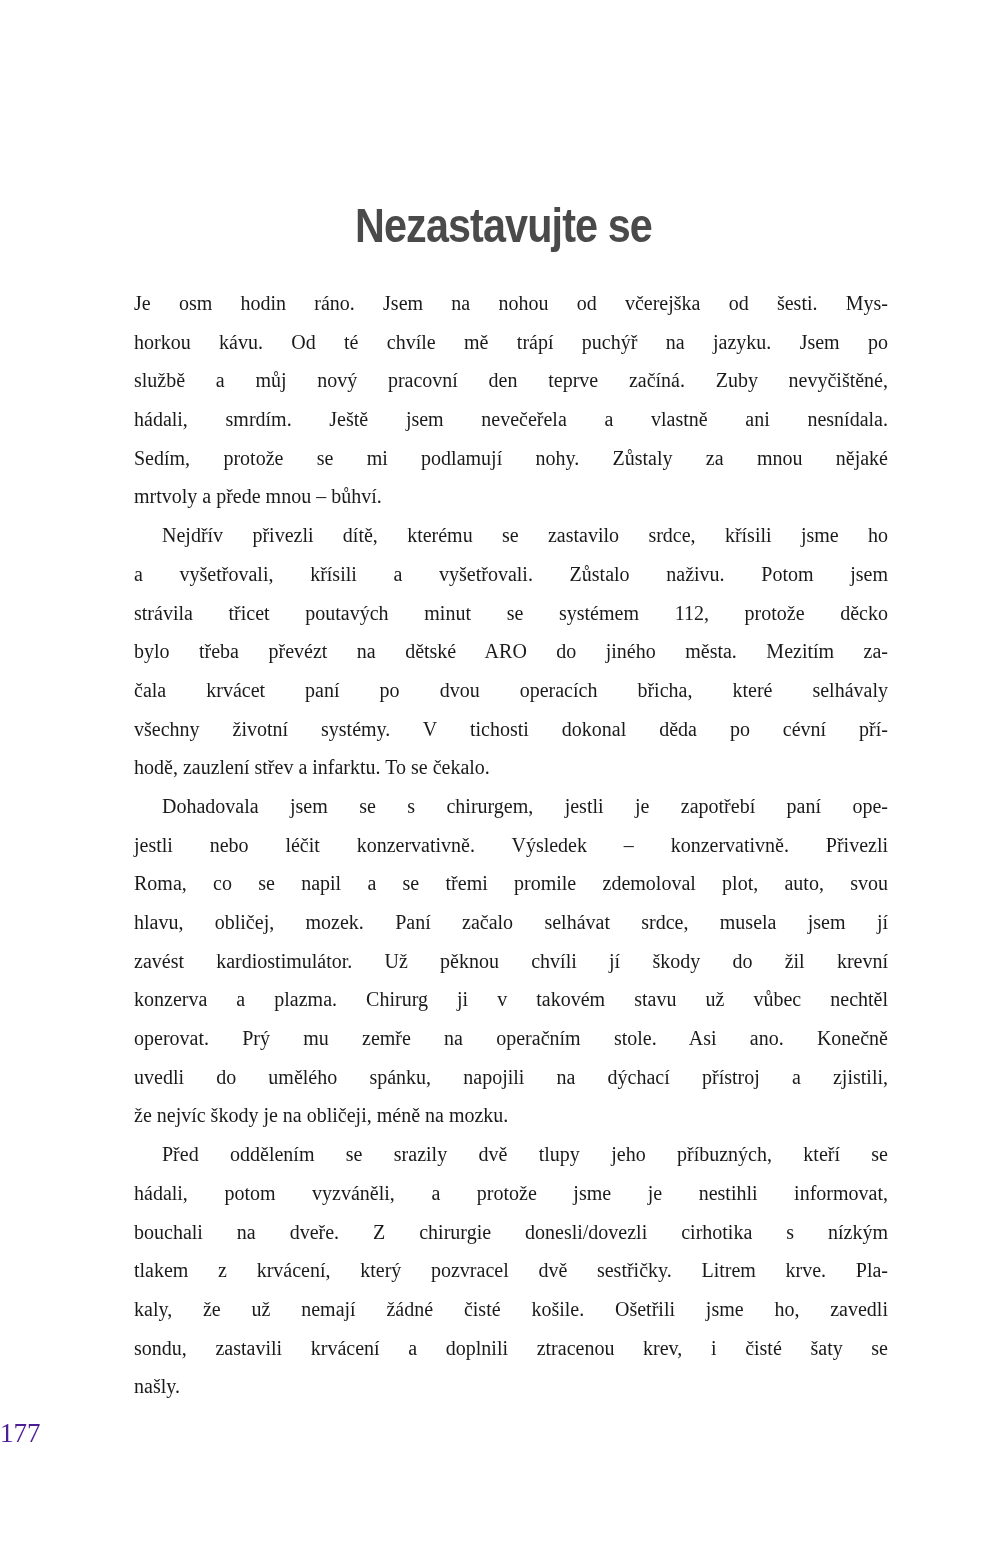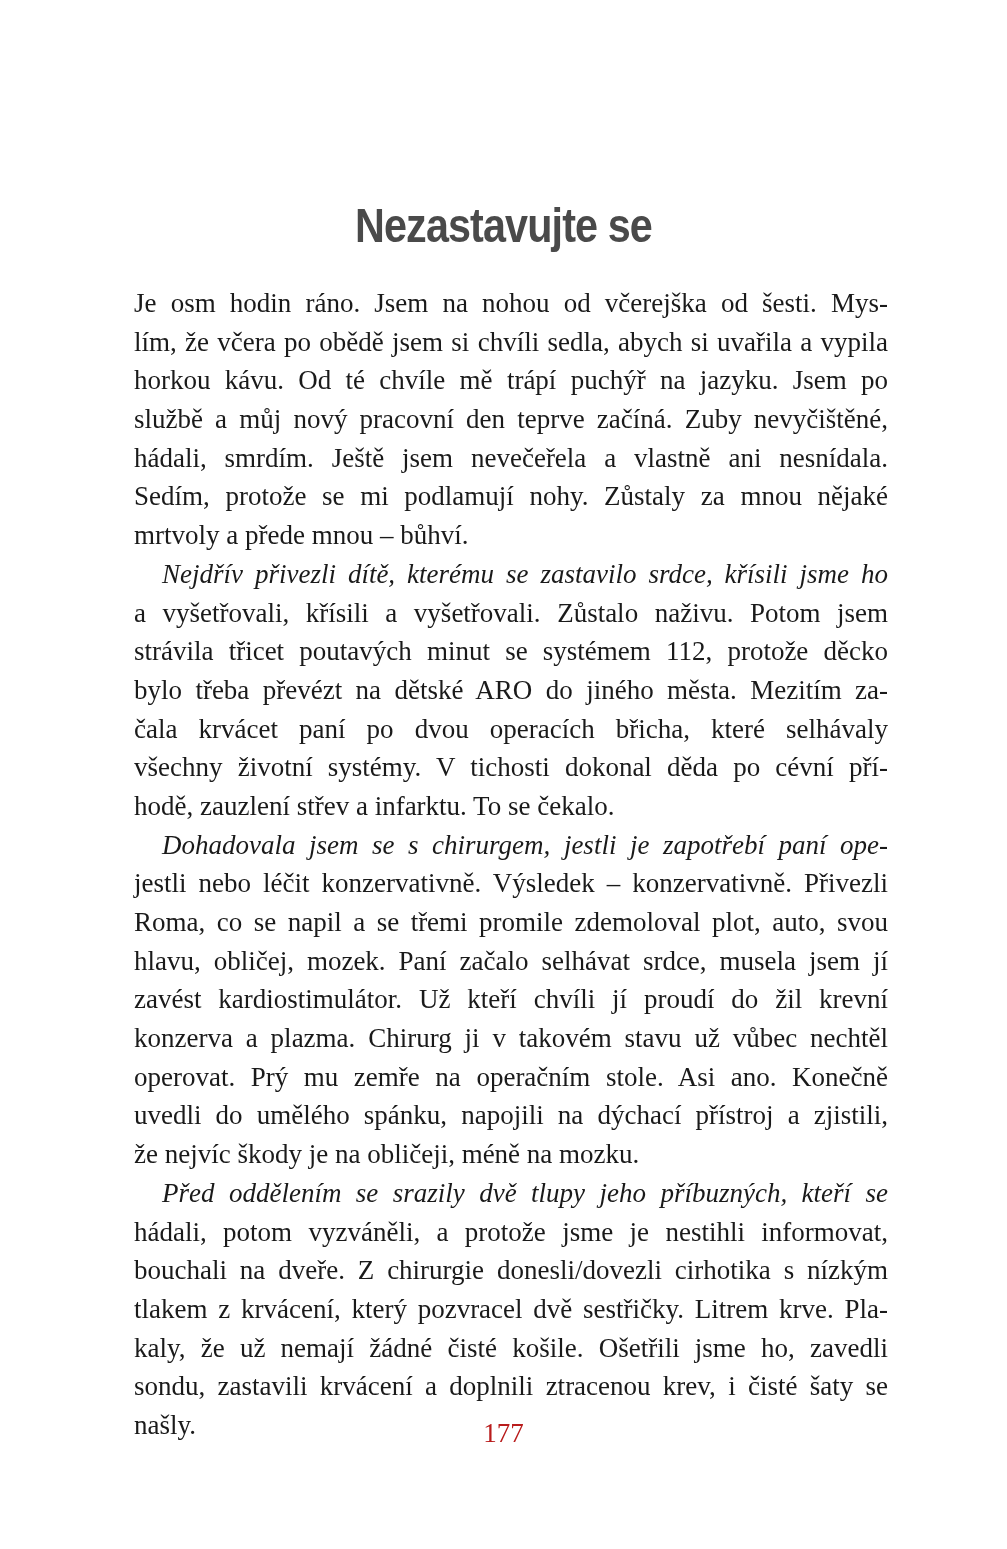--- a/index.html
+++ b/index.html
@@ -35,72 +35,68 @@
       line-height: 56px;
       transform: scaleX(0.86);
       transform-origin: center;
     }
     .body-text {
       position: absolute;
       top: 284px;
       left: 134px;
       width: 754px;
       font-family: "Liberation Serif", serif;
-      font-size: 27px;
+      font-size: 20px;
       line-height: 38.7px;
       color: #1a1a1a;
     }
     .line {
       display: block;
       text-align: justify;
       text-align-last: justify;
       white-space: nowrap;
       height: 38.7px;
       overflow: visible;
     }
     .line.last {
       text-align-last: left;
     }
     .line.indent {
       padding-left: 28px;
-      font-style: italic;
     }
     .line-inner {
       display: block;
       width: 100%;
       text-align: justify;
       text-align-last: justify;
       white-space: normal;
     }
     .line.last .line-inner {
       text-align-last: left;
     }
     .page-number {
       position: absolute;
       top: 1418px;
       left: 0;
       width: 1007px;
-      text-align: center;
+      text-align: left;
       font-family: "Liberation Serif", serif;
       font-size: 27px;
-      color: #b91c1c;
+      color: #4c1d95;
     }
   </style>
 </head>
 <body>
 
 <div class="page">
   <h1 class="chapter-title">Nezastavujte se</h1>
   <div class="body-text" id="body-text">
       <div>
         <span class="line">
           <span class="line-inner">Je osm hodin ráno. Jsem na nohou od včerejška od šesti. Mys-</span>
-        </span>
-        <span class="line">
-          <span class="line-inner">lím, že včera po obědě jsem si chvíli sedla, abych si uvařila a vypila</span>
         </span>
         <span class="line">
           <span class="line-inner">horkou kávu. Od té chvíle mě trápí puchýř na jazyku. Jsem po</span>
         </span>
         <span class="line">
           <span class="line-inner">službě a můj nový pracovní den teprve začíná. Zuby nevyčištěné,</span>
         </span>
         <span class="line">
           <span class="line-inner">hádali, smrdím. Ještě jsem nevečeřela a vlastně ani nesnídala.</span>
         </span>
@@ -141,21 +137,21 @@
         <span class="line">
           <span class="line-inner">jestli nebo léčit konzervativně. Výsledek – konzervativně. Přivezli</span>
         </span>
         <span class="line">
           <span class="line-inner">Roma, co se napil a se třemi promile zdemoloval plot, auto, svou</span>
         </span>
         <span class="line">
           <span class="line-inner">hlavu, obličej, mozek. Paní začalo selhávat srdce, musela jsem jí</span>
         </span>
         <span class="line">
-          <span class="line-inner">zavést kardiostimulátor. Už kteří chvíli jí proudí do žil krevní</span>
+          <span class="line-inner">zavést kardiostimulátor. Už pěknou chvíli jí škody do žil krevní</span>
         </span>
         <span class="line">
           <span class="line-inner">konzerva a plazma. Chirurg ji v takovém stavu už vůbec nechtěl</span>
         </span>
         <span class="line">
           <span class="line-inner">operovat. Prý mu zemře na operačním stole. Asi ano. Konečně</span>
         </span>
         <span class="line">
           <span class="line-inner">uvedli do umělého spánku, napojili na dýchací přístroj a zjistili,</span>
         </span>

